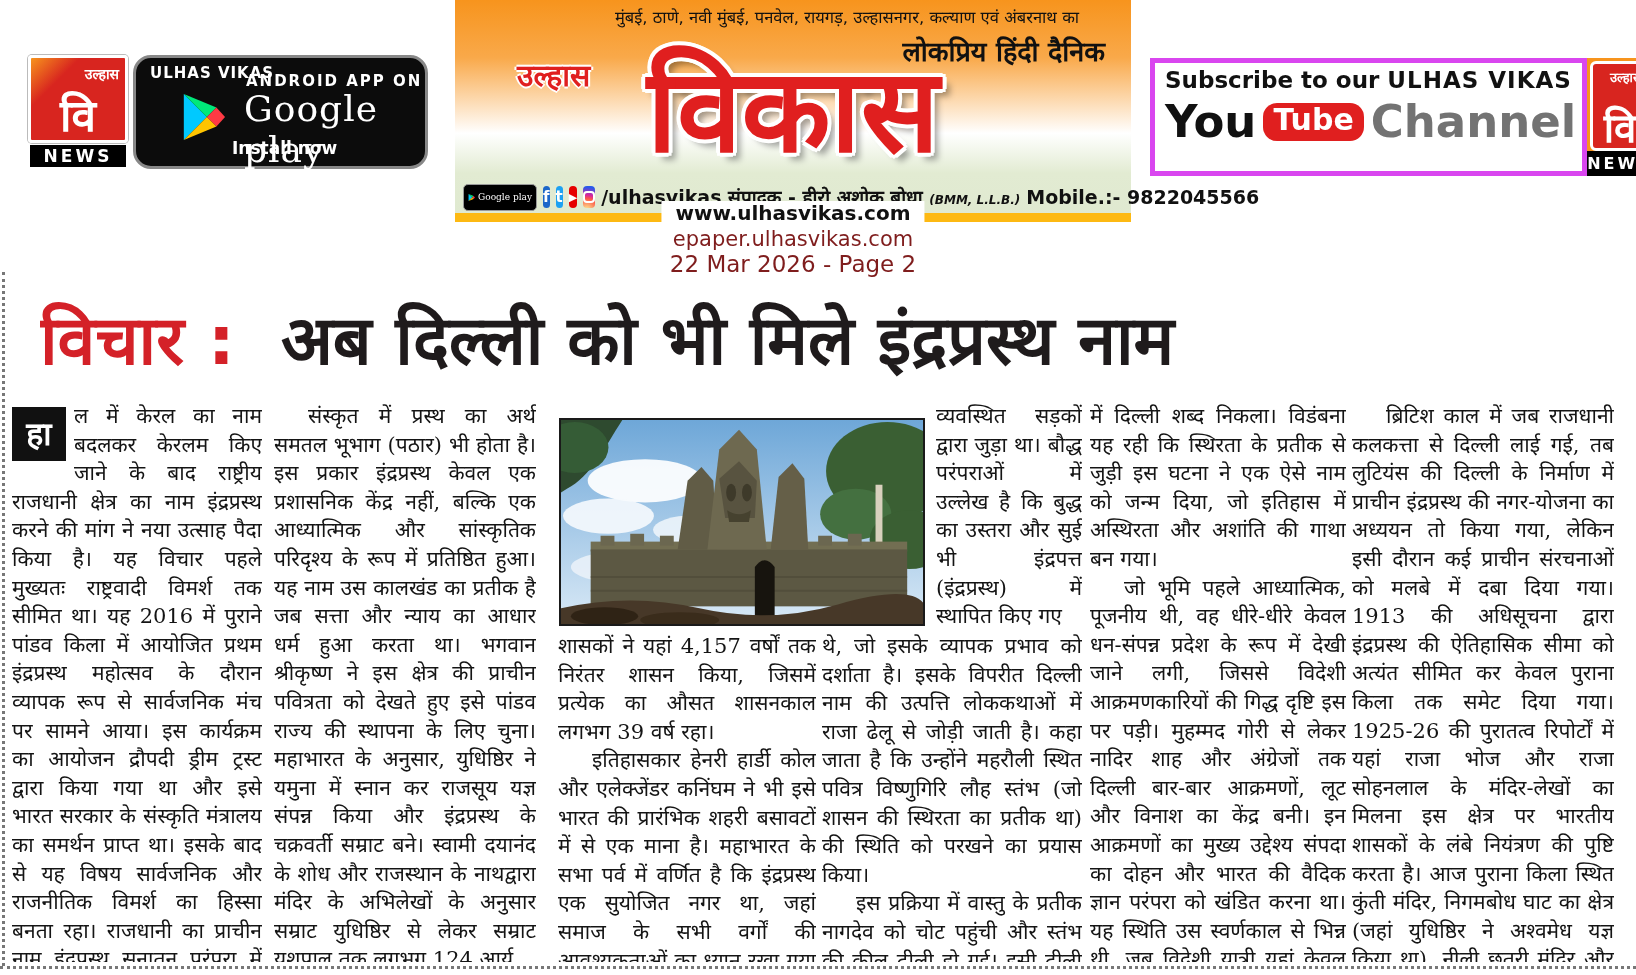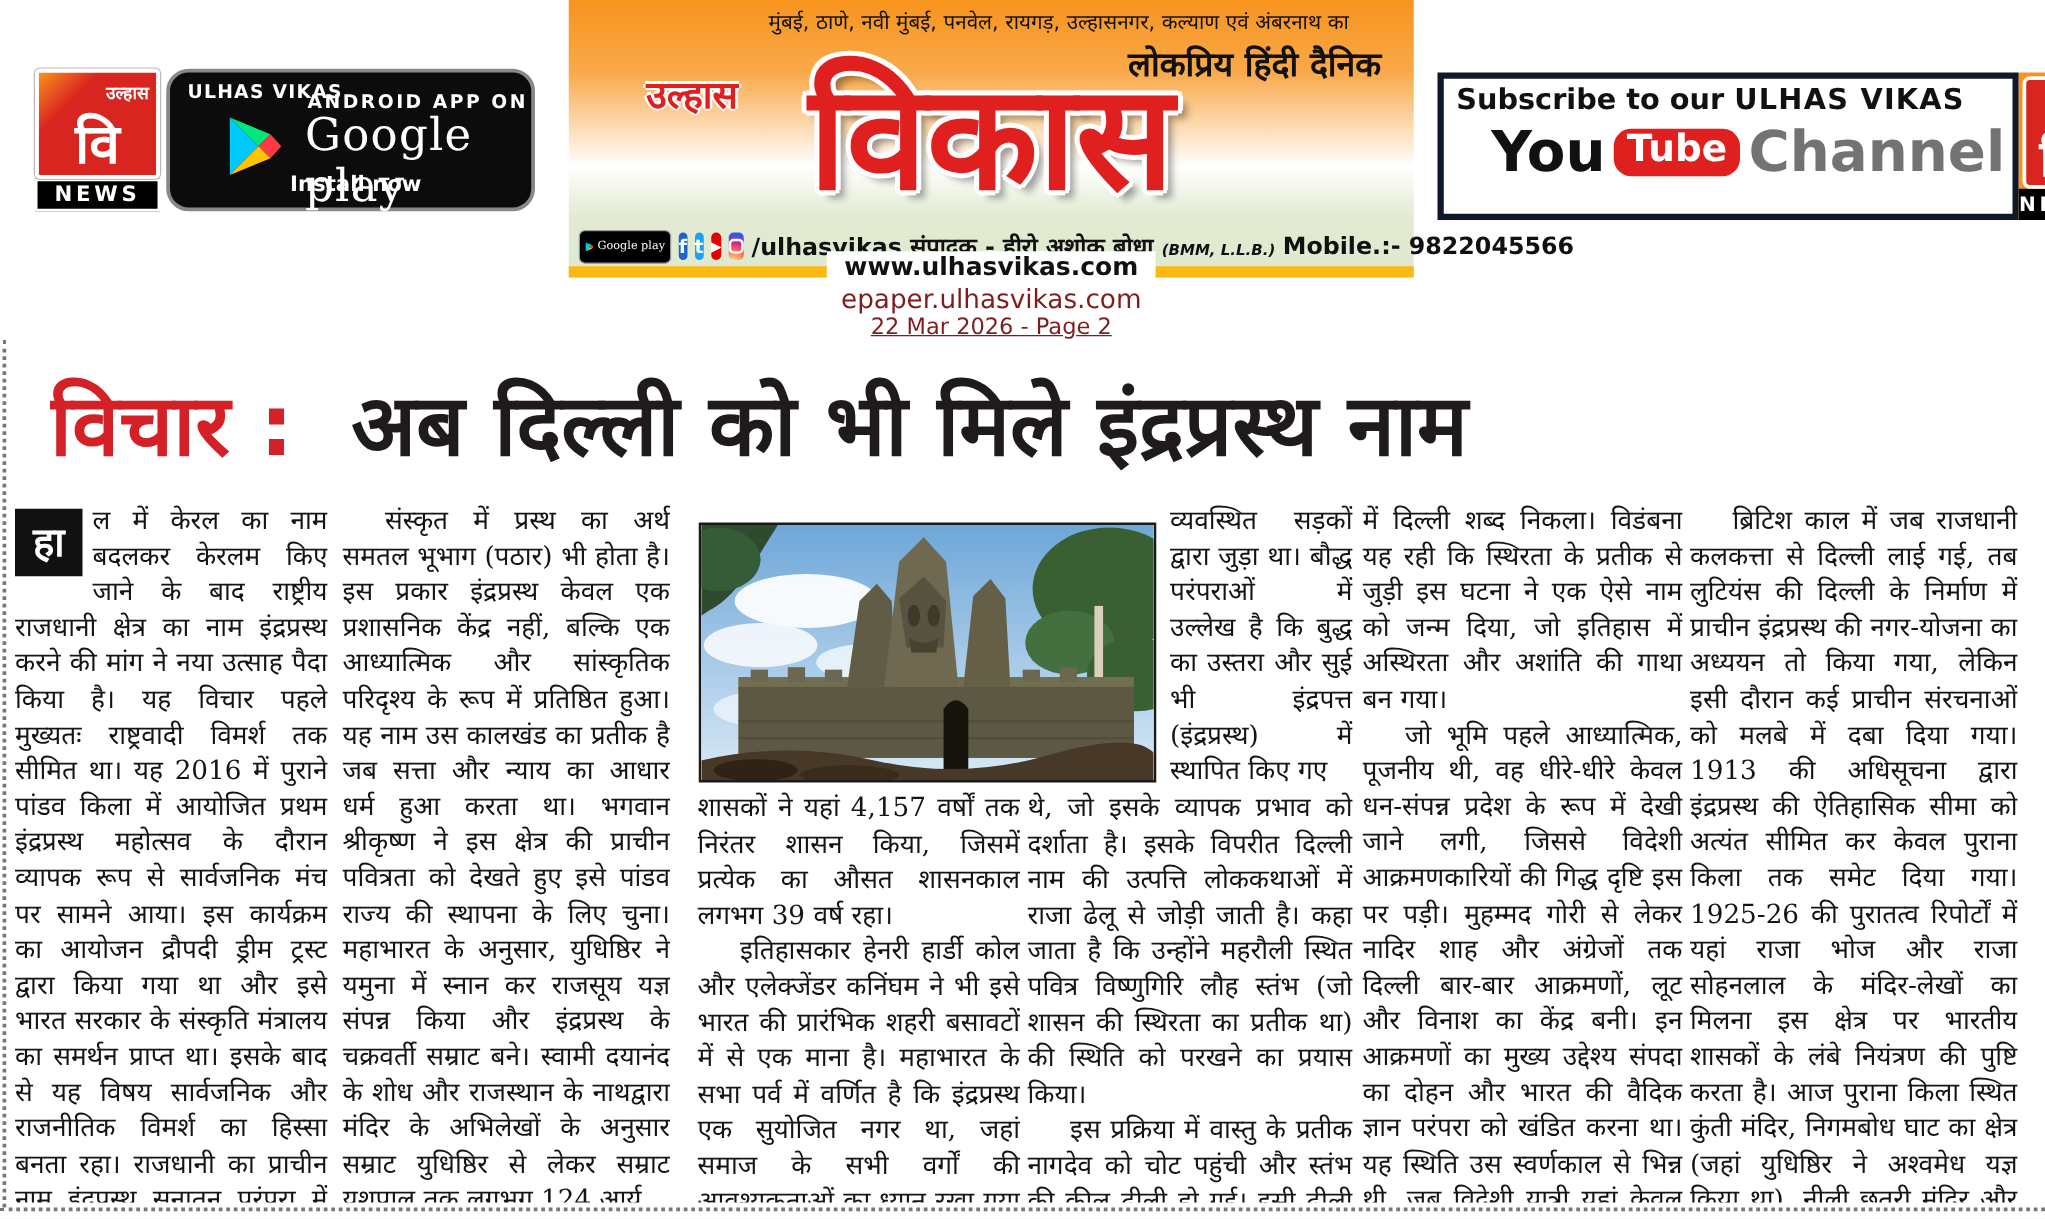--- a/index.html
+++ b/index.html
@@ -40,37 +40,37 @@
   .soc.ig { background:radial-gradient(circle at 30% 110%,#fdf497 0%,#fd5949 45%,#d6249f 60%,#285aeb 90%); }
   .soc.ig i { width:12px; height:12px; border:2px solid #fff; border-radius:4px; display:block; }
   .mh-editor { font-size:19px; font-weight:800; color:#111; white-space:nowrap; }
   .mh-editor .qual { font-size:12px; font-weight:700;font-style:italic; }
   .mh-mobile { margin-left:auto; font-size:19px; font-weight:800; color:#111; white-space:nowrap; }
   .mh-bar { position:absolute; left:0; right:0; bottom:0; height:9px; background:#fdb913; }
   .mh-bar .site { position:absolute; left:50%; transform:translateX(-50%); top:-12px; background:#fff; padding:0 14px; font-size:20px; font-weight:800; color:#111; cursor:pointer; }
 
   
   .right-banner { position:absolute; left:1150px; top:58px; width:468px; height:118px; display:flex; cursor:pointer; }
-  .sub-box { flex:1; border:5px solid #0f172a; background:#fff; padding:4px 6px 2px 10px; }
+  .sub-box { flex:1; border:5px solid #d946ef; background:#fff; padding:4px 6px 2px 10px; }
   .sub-line1 { font-size:23px; font-weight:700; color:#111; white-space:nowrap; }
   .sub-line1 .brand2 { font-weight:800; letter-spacing:1px; }
-  .sub-line2 { display:flex; align-items:center; gap:7px; margin-top:2px;margin-left:28px; }
+  .sub-line2 { display:flex; align-items:center; gap:7px; margin-top:2px; }
   .sub-you { font-size:45px; font-weight:800; color:#111; }
   .sub-tube { font-size:30px; font-weight:800; color:#fff; background:#e01f1f; border-radius:14px; padding:2px 10px 6px; line-height:1; }
   .sub-channel { font-size:45px; font-weight:800; color:#737373; }
   .rb-logo { width:104px; background:#f7941d; position:relative; display:flex; flex-direction:column; }
   .rb-logo .logo-red { flex:1; margin:3px 3px 0; background:#d8251f; border:3px solid #fff; border-radius:6px; position:relative; }
   .rb-logo .logo-small { position:absolute; top:4px; right:5px; color:#fff; font-size:13px; font-weight:bold; }
   .rb-logo .logo-letter { position:absolute; left:0; right:0; bottom:0; text-align:center; color:#fff; font-size:40px; font-weight:800; line-height:1; }
   .rb-logo .logo-news { height:25px; background:#000; color:#fff; font-weight:800; font-size:16px; letter-spacing:3px; text-align:center; line-height:25px; }
 
   
   .epaper-info { position:absolute; left:455px; top:227px; width:676px; text-align:center; color:#7f1d1d; }
   .epaper-info .l1 { font-size:21px; cursor:pointer; }
-  .epaper-info .l2 { font-size:18px;text-decoration:underline; }
+  .epaper-info .l2 { font-size:23px; }
   .headline { position:absolute; left:40px; top:281px; width:1580px; height:112px; display:flex; align-items:center; gap:46px; overflow:hidden; }
   .headline .kicker { color:#d42128; font-size:68px; font-weight:800; white-space:nowrap; }
   .headline .title { color:#1f1b1c; font-size:68px; font-weight:800; white-space:nowrap; }
 
   
   .col { position:absolute; overflow:hidden; font-size:21px; line-height:28.6px; color:#141414; text-align:justify; font-family:"DejaVu Serif","DejaVu Sans", serif; }
   .col p.indent { text-indent:34px; }
   .dropcap { float:left; width:54px; height:54px; background:#111; color:#fff; font-size:32px; font-weight:700; display:flex; align-items:center; justify-content:center; margin:5px 8px 0 0; }
   .photo { position:absolute; left:559px; top:418px; width:366px; height:208px; border:2px solid #1a1a1a; overflow:hidden; }
   .photo svg { display:block; width:100%; height:100%; }

